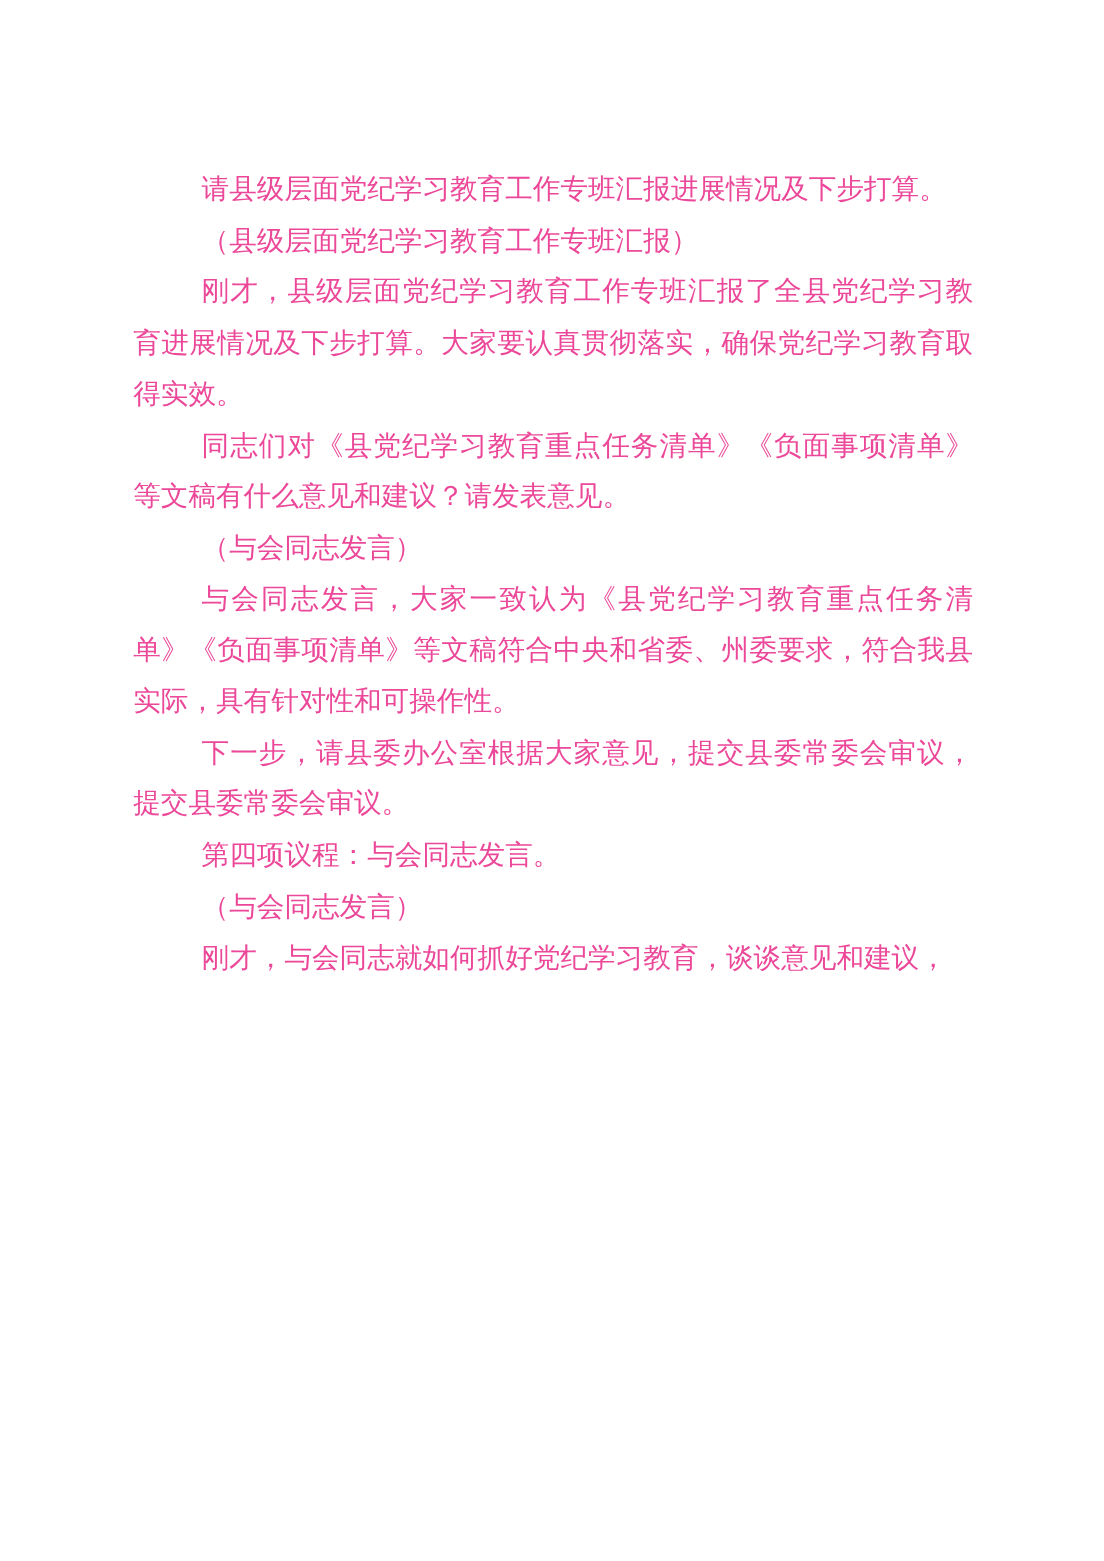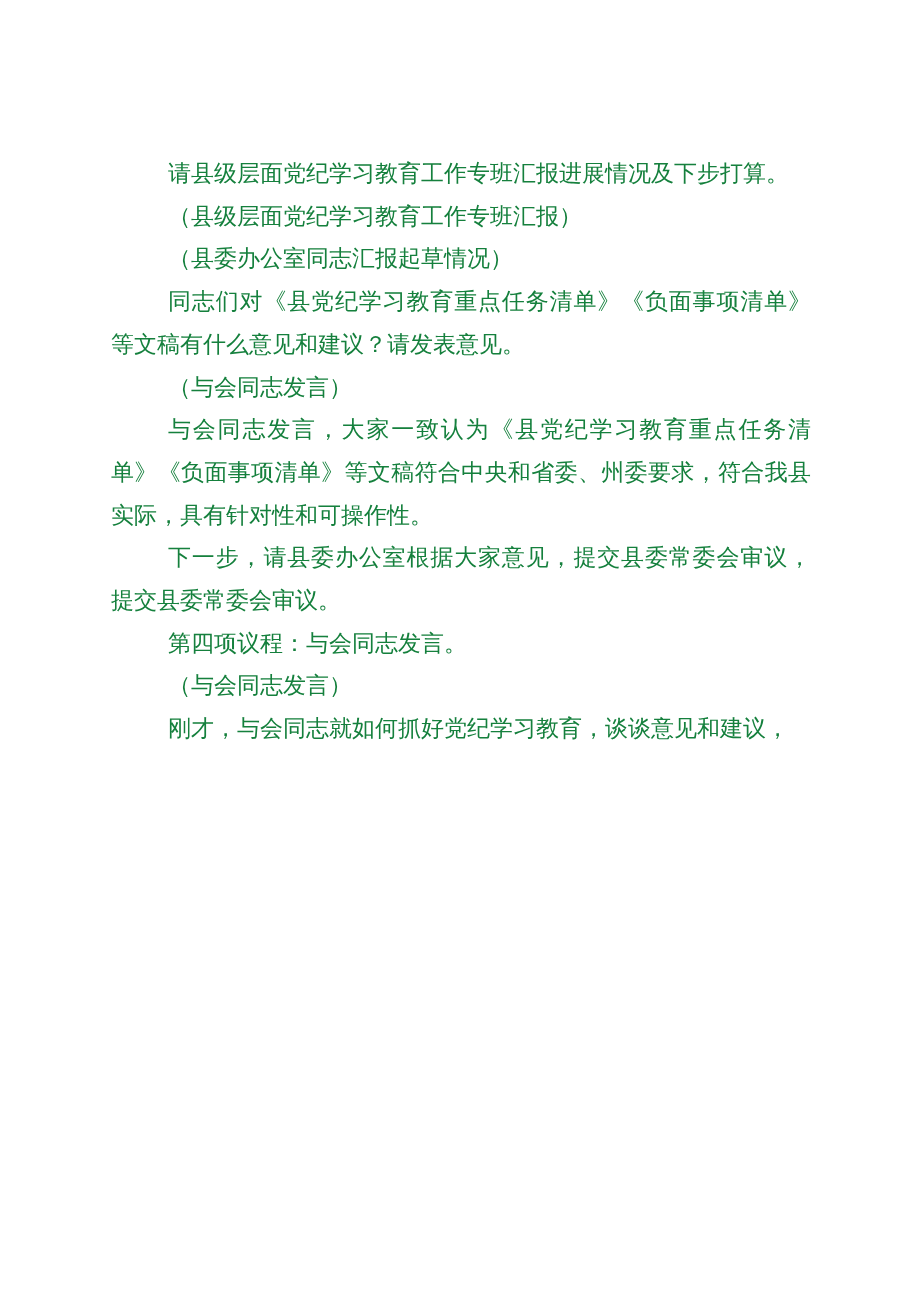--- a/index.html
+++ b/index.html
@@ -15,44 +15,44 @@
   .page {
     position: relative;
     width: 920px;
     height: 1301px;
     background: #ffffff;
     overflow: hidden;
   }
   .text-block {
     position: absolute;
     left: 111px;
-    top: 153px;
+    top: 137px;
     width: 700px;
     font-family: "Liberation Serif", "DejaVu Serif", serif;
     font-size: 23px;
     line-height: 42.7px;
-    color: #15803d;
+    color: #ec4899;
     text-align: justify;
     letter-spacing: 0;
   }
   .text-block p {
     margin: 0;
     padding: 0;
     text-indent: 57px;
     word-break: normal;
   }
 </style>
 </head>
 <body>
 
 <div class="page">
   <div class="text-block">
     <p>请县级层面党纪学习教育工作专班汇报进展情况及下步打算。</p>
     <p>（县级层面党纪学习教育工作专班汇报）</p>
-    <p>（县委办公室同志汇报起草情况）</p>
+    <p>刚才，县级层面党纪学习教育工作专班汇报了全县党纪学习教育进展情况及下步打算。大家要认真贯彻落实，确保党纪学习教育取得实效。</p>
     <p>同志们对《县党纪学习教育重点任务清单》《负面事项清单》等文稿有什么意见和建议？请发表意见。</p>
     <p>（与会同志发言）</p>
     <p>与会同志发言，大家一致认为《县党纪学习教育重点任务清单》《负面事项清单》等文稿符合中央和省委、州委要求，符合我县实际，具有针对性和可操作性。</p>
     <p>下一步，请县委办公室根据大家意见，提交县委常委会审议，提交县委常委会审议。</p>
     <p>第四项议程：与会同志发言。</p>
     <p>（与会同志发言）</p>
     <p>刚才，与会同志就如何抓好党纪学习教育，谈谈意见和建议，</p>
   </div>
 </div>
 

